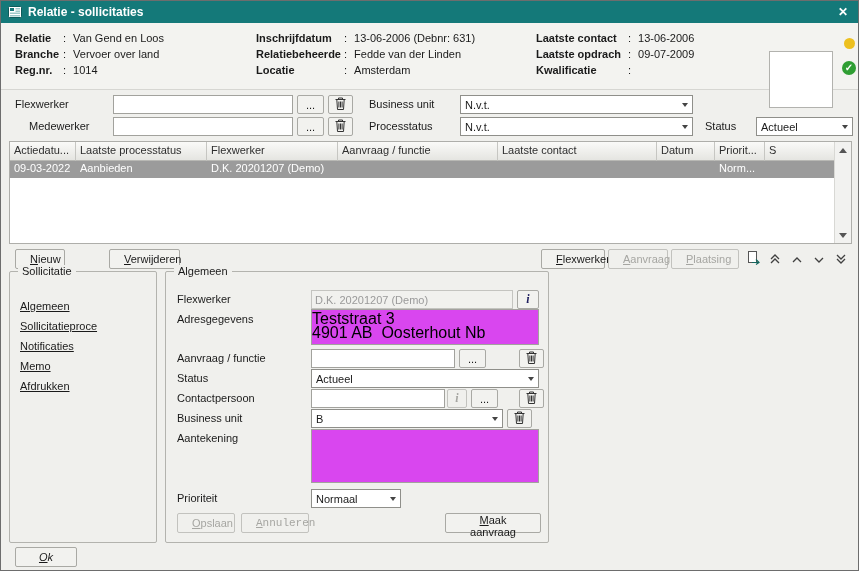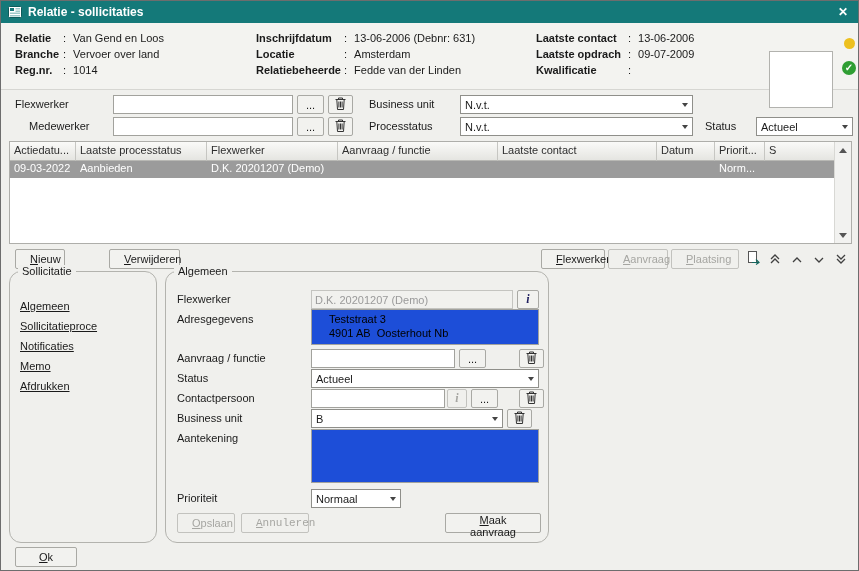--- a/index.html
+++ b/index.html
@@ -43,25 +43,25 @@
   .gheader { display:flex; width:calc(100% - 17px); height:19px; }
   .gh { background:linear-gradient(#fafaf8,#e5e5e1); border-right:1px solid #c6c6c2; border-bottom:1px solid #b8b8b4; padding:2px 4px; color:#2e2e2e; white-space:nowrap; overflow:hidden; }
   .grow { display:flex; width:calc(100% - 17px); height:17px; background:#9b9b9b; color:#fff; cursor:default; }
   .gc { padding:1px 4px; white-space:nowrap; overflow:hidden; }
   .c0{width:66px;} .c1{width:131px;} .c2{width:131px;} .c3{width:160px;} .c4{width:159px;} .c5{width:58px;} .c6{width:50px;} .c7{flex:1;}
   .vscroll { position:absolute; right:0; top:0; width:17px; height:101px; background:#f2f2f0; border-left:1px solid #d8d8d4; }
   .varrow { position:absolute; left:0; width:16px; height:16px; display:flex; align-items:center; justify-content:center; cursor:pointer; }
   .varrow.up { top:0; } .varrow.down { bottom:0; }
 
   
-  .group { position:absolute; border:1px solid #b3b3ae; border-radius:12px; }
+  .group { position:absolute; border:1px solid #b3b3ae; border-radius:2px; }
   .legend { position:absolute; top:-7px; left:8px; background:#f0f0ed; padding:0 4px; line-height:13px; }
   .navlink { position:absolute; text-decoration:underline; color:#1a1a1a; cursor:pointer; white-space:nowrap; }
 
-  .multibox { position:absolute; border:1px solid #a2a29d; background:#1d4ed8; font-family:inherit; font-size:11px; padding:2px 17px; resize:none; overflow:hidden; line-height:14px; }
+  .multibox { position:absolute; border:1px solid #a2a29d; background:#d946ef; font-family:inherit; font-size:16px; padding:2px 0; resize:none; overflow:hidden; line-height:14px; }
 
   .iconbtn { position:absolute; width:20px; height:20px; background:transparent; border:1px solid transparent; display:flex; align-items:center; justify-content:center; cursor:pointer; padding:0; }
 
   u { text-decoration:underline; }
 </style>
 </head>
 <body>
 
 <div class="window">
 
@@ -81,22 +81,22 @@
   </div>
 
   <div class="headerpanel">
     <div class="hcol" style="left:14px;">
       <div class="hfield"><span class="hlabel w48">Relatie</span><span class="hcolon"></span><span class="hval">Van Gend en Loos</span></div>
       <div class="hfield"><span class="hlabel w48">Branche</span><span class="hcolon"></span><span class="hval">Vervoer over land</span></div>
       <div class="hfield"><span class="hlabel w48">Reg.nr.</span><span class="hcolon"></span><span class="hval">1014</span></div>
     </div>
     <div class="hcol" style="left:255px;">
       <div class="hfield"><span class="hlabel w88">Inschrijfdatum</span><span class="hcolon"></span><span class="hval">13-06-2006  (Debnr: 631)</span></div>
+      <div class="hfield"><span class="hlabel w88">Relatiebeheerde</span><span class="hcolon"></span><span class="hval">Fedde van der Linden</span></div>
       <div class="hfield"><span class="hlabel w88">Locatie</span><span class="hcolon"></span><span class="hval">Amsterdam</span></div>
-      <div class="hfield"><span class="hlabel w88">Relatiebeheerde</span><span class="hcolon"></span><span class="hval">Fedde van der Linden</span></div>
     </div>
     <div class="hcol" style="left:535px;">
       <div class="hfield"><span class="hlabel w92">Laatste contact</span><span class="hcolon"></span><span class="hval">13-06-2006</span></div>
       <div class="hfield"><span class="hlabel w92">Laatste opdrach</span><span class="hcolon"></span><span class="hval">09-07-2009</span></div>
       <div class="hfield"><span class="hlabel w92">Kwalificatie</span><span class="hcolon"></span><span class="hval"></span></div>
     </div>
     <div class="photo"></div>
   </div>
   <div class="dot"></div>
   <div class="okcircle">✓</div>
@@ -276,15 +276,15 @@
     <span class="ddtext">Normaal</span>
     <span class="ddarrow">
         <span class="tri"></span>
       </span>
   </div>
 
   <button class="btn ak" style="left:176px; top:512px; width:58px;" disabled=""><u>O</u>pslaan</button>
   <button class="btn ak" style="left:240px; top:512px; width:68px;font-family:Liberation Mono, monospace;" disabled=""><u>A</u>nnuleren</button>
   <button class="btn ak" style="left:444px; top:512px; width:96px;"><u>M</u>aak aanvraag</button>
 
-  <button class="btn ak" style="left:14px; top:546px; width:62px;"><u>O</u>k</button>
+  <button class="btn ak" style="left:14px; top:546px; width:62px;font-style:italic;"><u>O</u>k</button>
 
 </div>
 
 </body></html>

